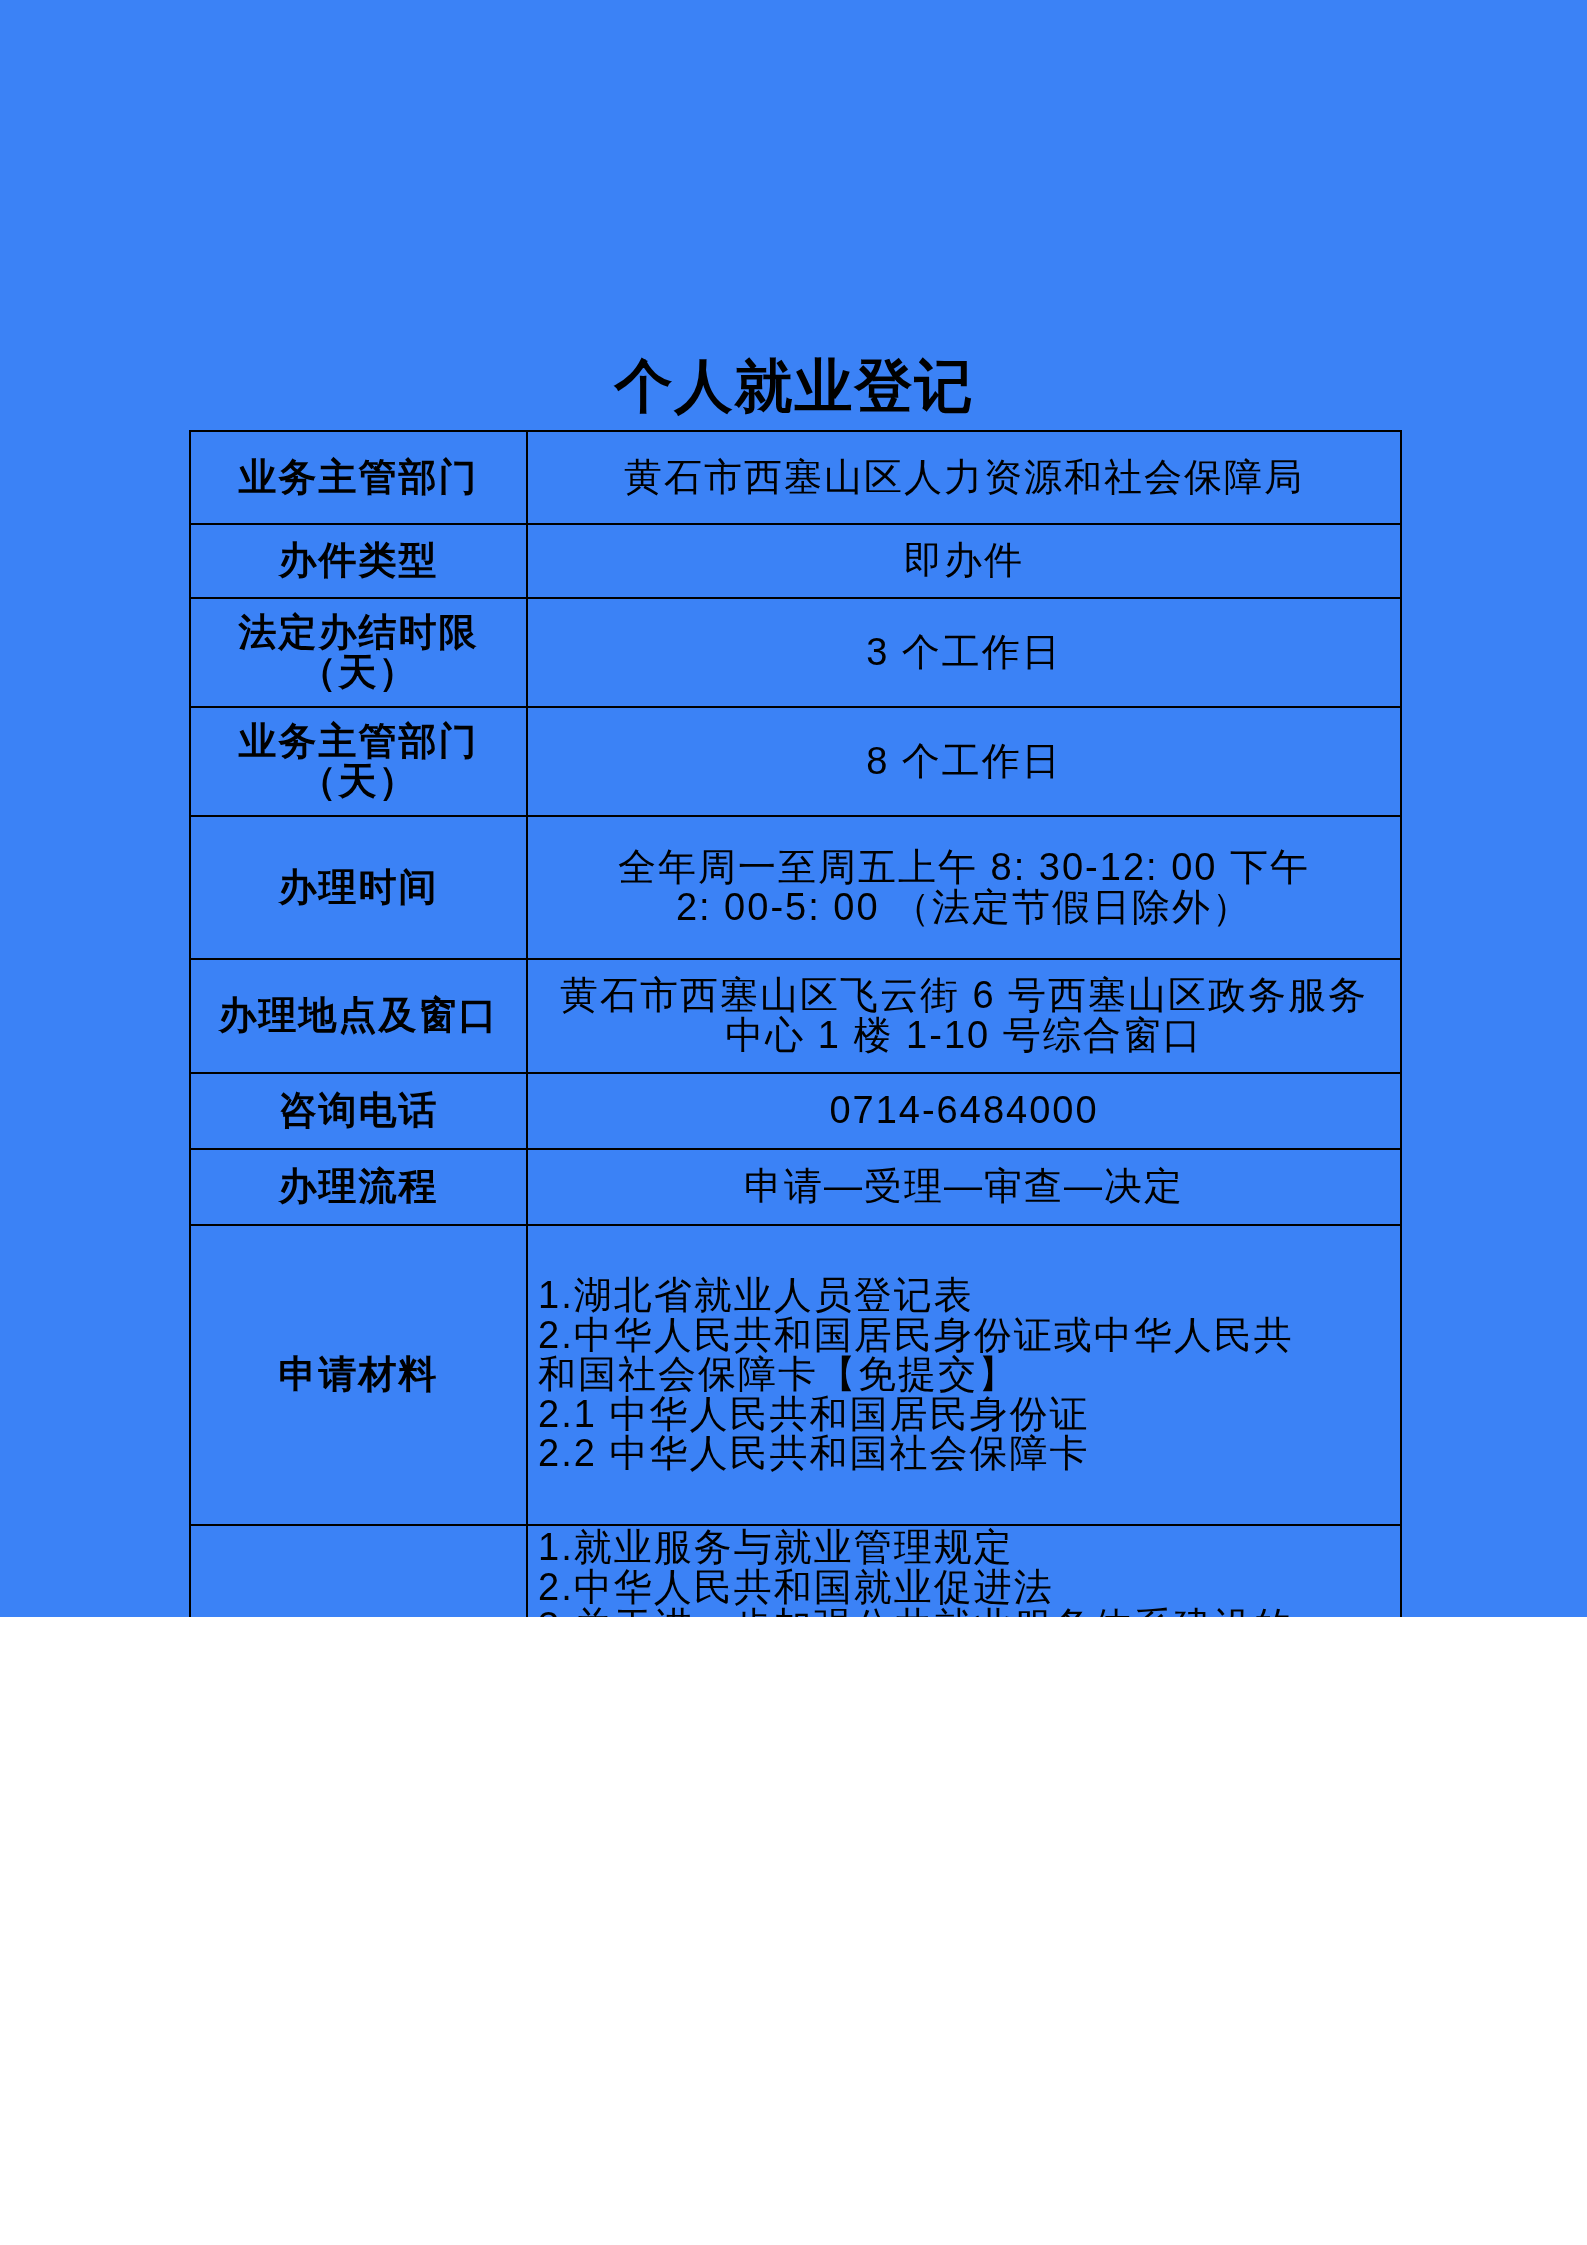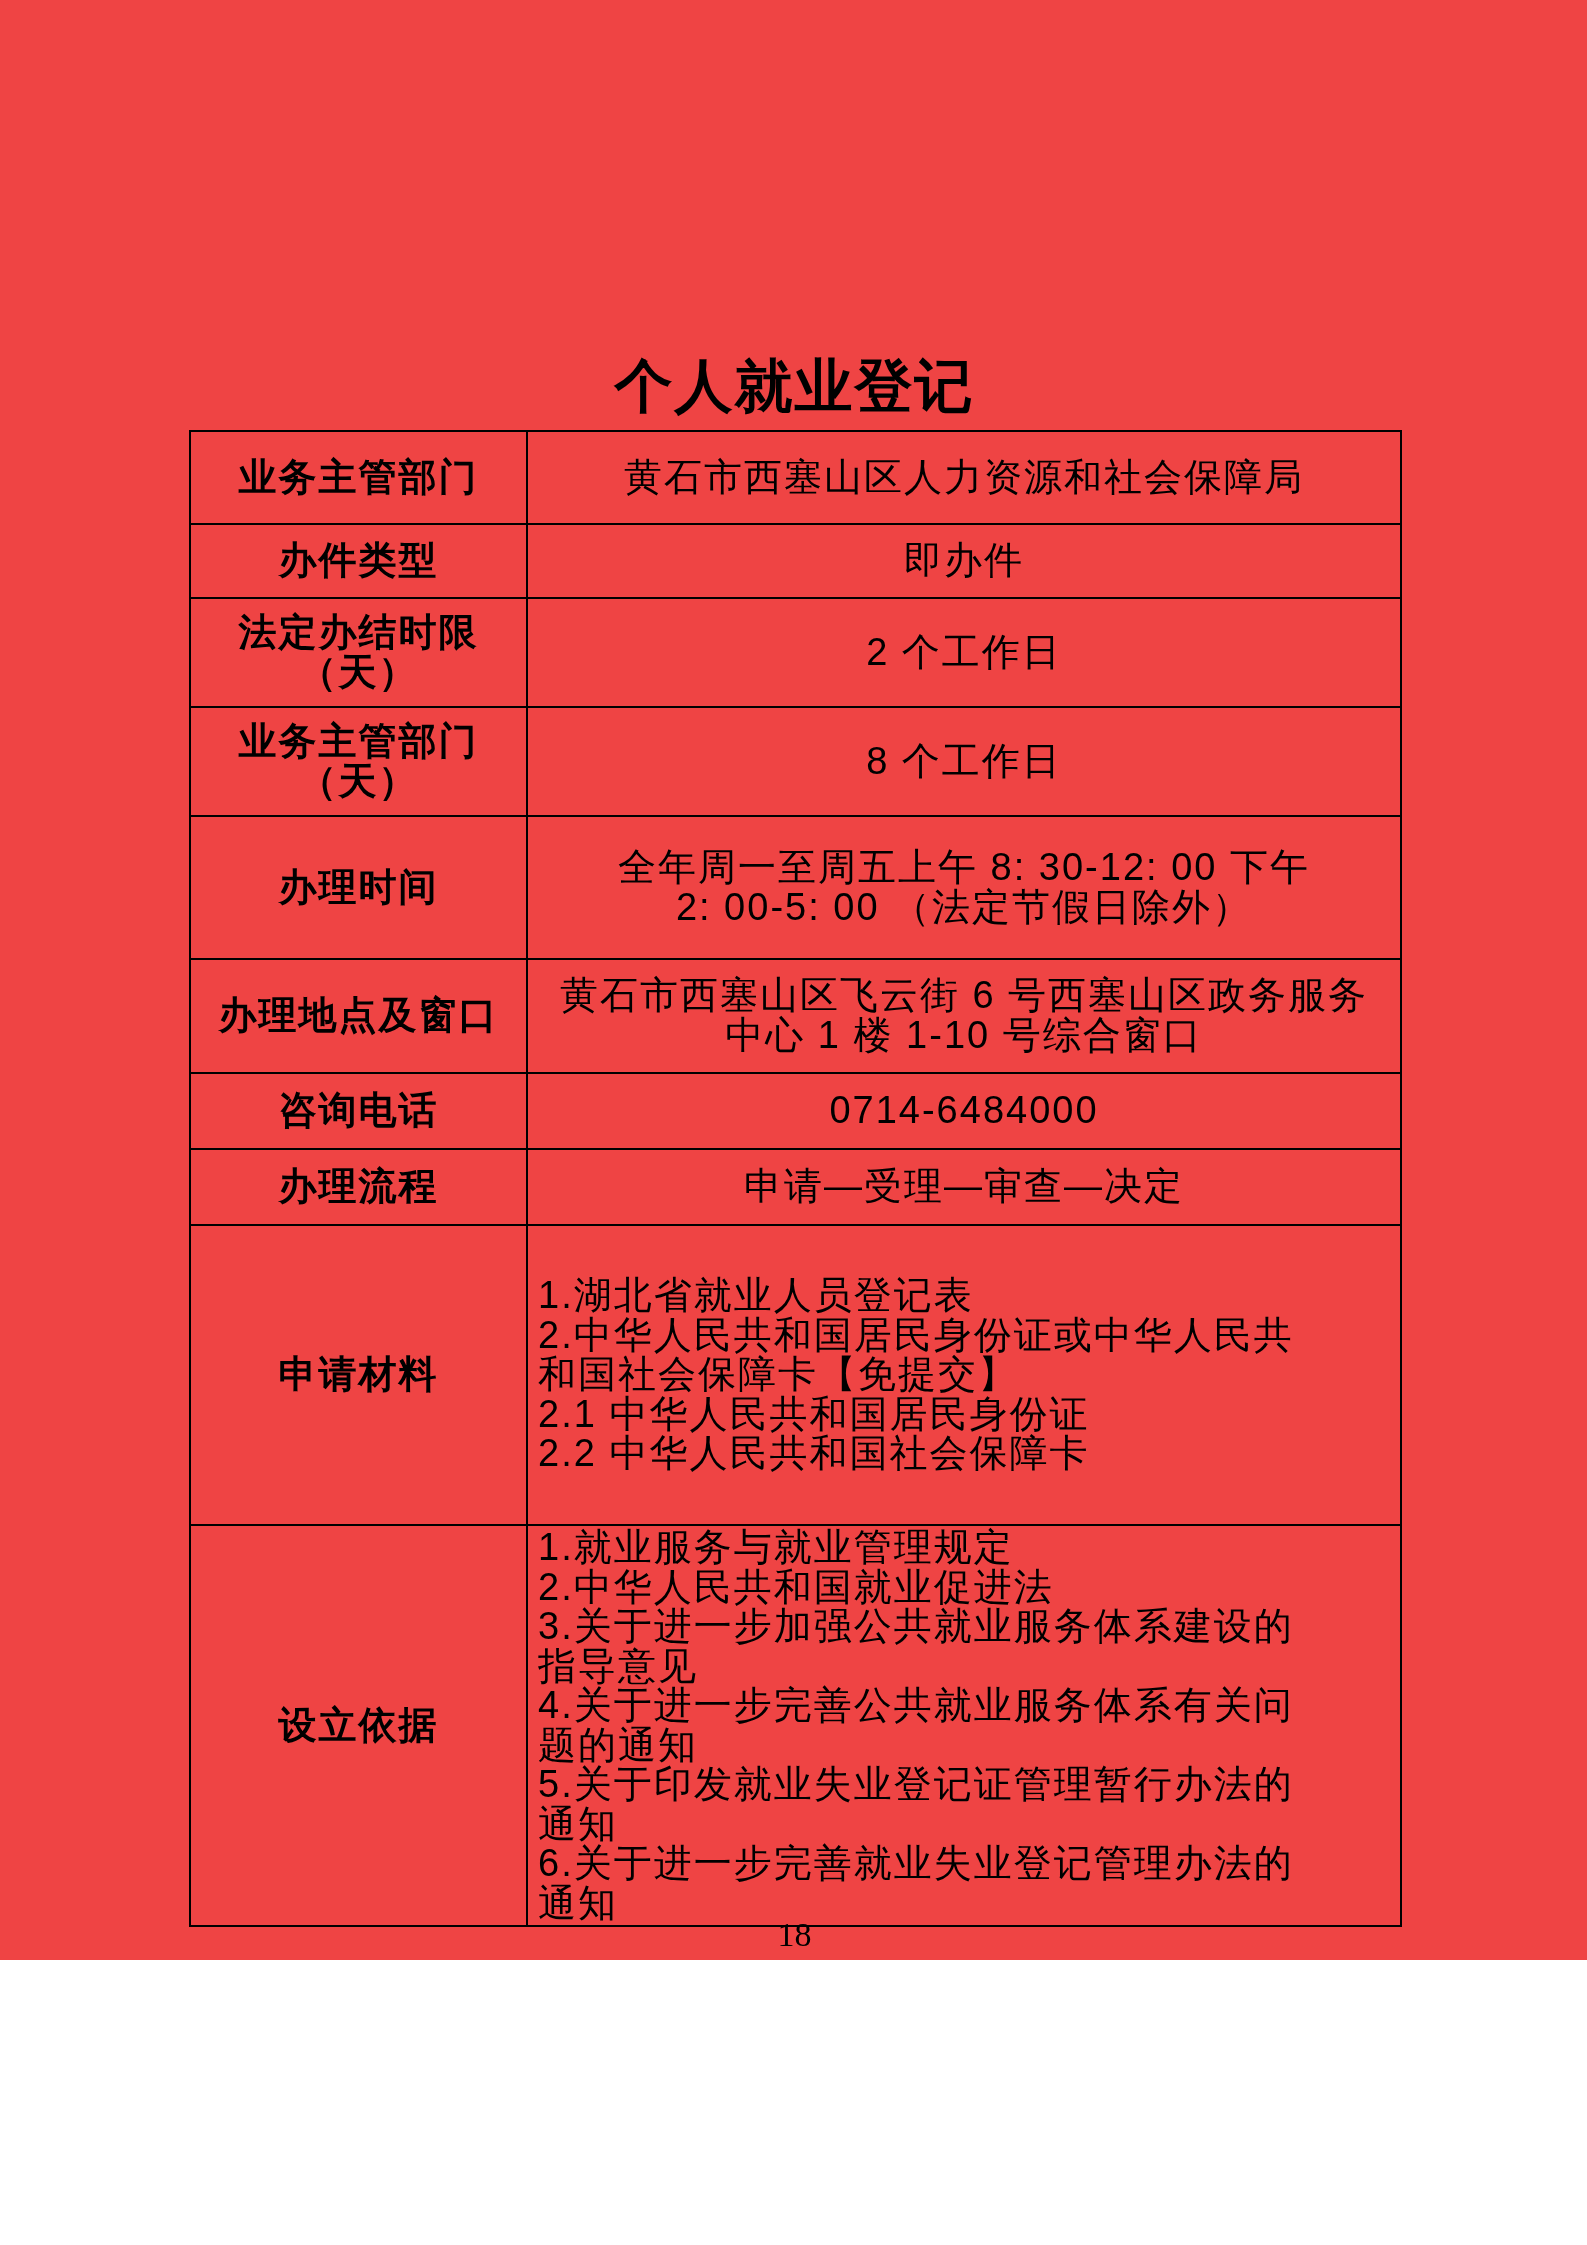--- a/index.html
+++ b/index.html
@@ -1,21 +1,21 @@
 <!DOCTYPE html>
 <html><head>
 <meta charset="utf-8">
 <style>
   * { margin: 0; padding: 0; box-sizing: border-box; }
   html, body { background: #ffffff; }
   .page {
     position: relative;
     width: 1587px;
-    height: 1960px;
-    background: #ef4444;
+    height: 1617px;
+    background: #3b82f6;
     color: #000000;
     font-family: "Liberation Serif", serif;
     overflow: hidden;
   }
   .doc-title {
     position: absolute;
     top: 352px;
     left: 189px;
     width: 1211px;
     text-align: center;
@@ -95,21 +95,21 @@
         <td class="label-cell">业务主管部门</td>
         <td class="value-cell">黄石市西塞山区人力资源和社会保障局</td>
       </tr>
       <tr class="r1">
         <td class="label-cell">办件类型</td>
         <td class="value-cell">即办件</td>
       </tr>
       <tr class="r2">
         <td class="label-cell">法定办结时限
 （天）</td>
-        <td class="value-cell">2 个工作日</td>
+        <td class="value-cell">3 个工作日</td>
       </tr>
       <tr class="r3">
         <td class="label-cell">业务主管部门
 （天）</td>
         <td class="value-cell">8 个工作日</td>
       </tr>
       <tr class="r4">
         <td class="label-cell">办理时间</td>
         <td class="value-cell">全年周一至周五上午 8: 30-12: 00 下午
 2: 00-5: 00 （法定节假日除外）</td>

